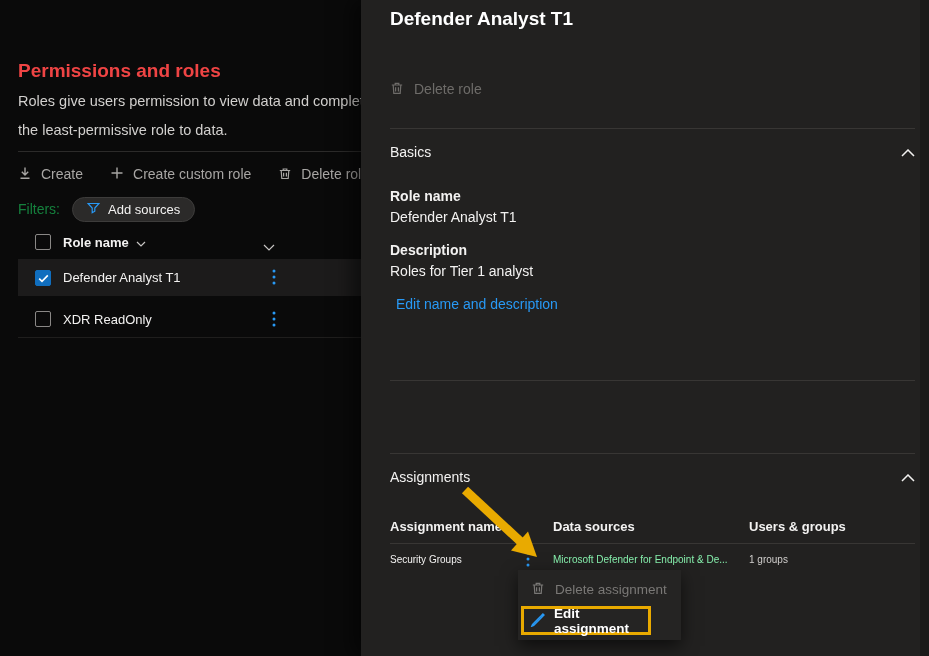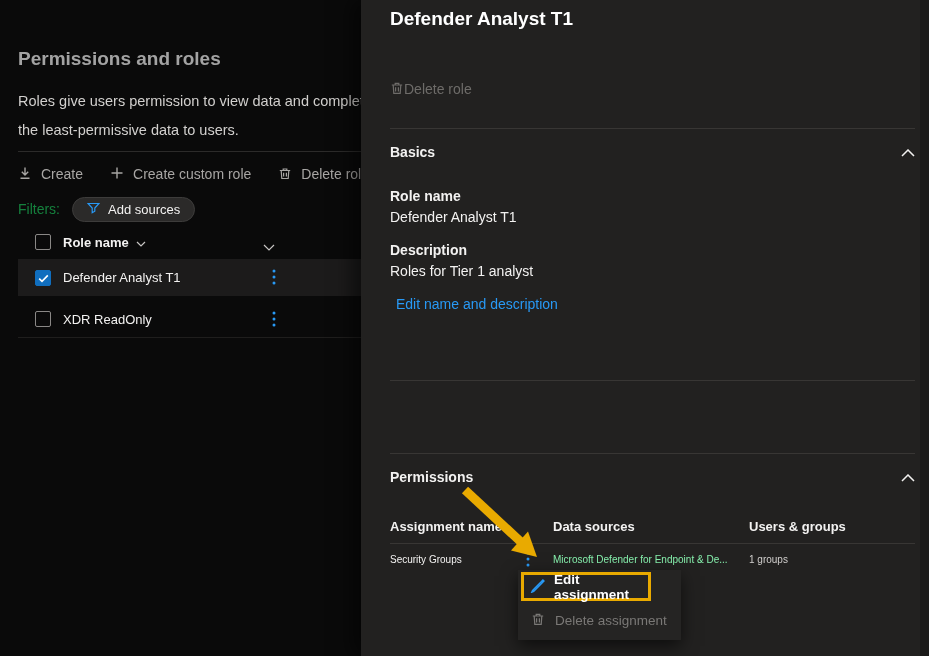--- a/index.html
+++ b/index.html
@@ -6,21 +6,21 @@
   html,body { margin:0; padding:0; }
   body {
     width:929px; height:656px; position:relative; overflow:hidden;
     background:#0a0a0a;
     font-family:"Liberation Sans", sans-serif;
     -webkit-font-smoothing:antialiased;
   }
   button { font-family:inherit; }
 
   
-  .page-title { position:absolute; left:18px; top:48px; margin:0; font-size:19px; font-weight:700; color:#a3a3a3; }
+  .page-title { position:absolute; left:18px; top:60px; margin:0; font-size:19px; font-weight:700; color:#ef4444; }
   .page-desc { position:absolute; left:18px; top:87px; font-size:14.5px; line-height:29px; color:#d2d0ce; }
   .page-desc div { white-space:nowrap; }
   .page-divider { position:absolute; left:18px; top:151px; width:343px; height:1px; background:#2c2b2a; }
 
   .toolbar { position:absolute; left:18px; top:161px; height:26px; display:flex; align-items:center; gap:27px; }
   .toolbar-btn { display:flex; align-items:center; gap:9px; background:none; border:none; padding:0;
     color:#a8a6a4; font-size:14px; cursor:pointer; }
   .toolbar-btn svg { stroke:#a8a6a4; }
 
   .filters-row { position:absolute; left:18px; top:196px; height:26px; display:flex; align-items:center; gap:12px; }
@@ -41,30 +41,30 @@
   .grid-row.row-1 { top:259px; }
   .grid-row.row-2 { top:301px; border-bottom:1px solid #1f1e1d; }
   .row-name { margin-left:12px; font-size:13px; color:#f3f2f1; }
   .row-ellipsis { position:absolute; left:254px; top:10px; background:none; border:none; padding:0; cursor:pointer; line-height:0; }
 
   
   .flyout { position:absolute; left:361px; top:0; width:568px; height:656px; background:#222120;
     box-shadow:-10px 0 18px rgba(0,0,0,.5); z-index:1; }
   .flyout-title { position:absolute; left:29px; top:8px; margin:0; font-size:19px; font-weight:700; color:#ffffff; }
   .flyout-roleid { position:absolute; left:29px; top:45px; font-size:14px; color:#c8c6c4; }
-  .delete-role-btn { position:absolute; left:29px; top:80px; display:flex; align-items:center; 
+  .delete-role-btn { position:absolute; left:29px; top:80px; display:flex; align-items:center; gap:10px;
     background:none; border:none; padding:0; color:#6e6c69; font-size:14px; cursor:default; }
   .delete-role-btn svg { stroke:#6e6c69; }
 
   .fdivider { position:absolute; left:29px; right:14px; height:1px; background:#383634; }
   .fd-1 { top:128px; } .fd-2 { top:380px; } .fd-3 { top:453px; } .fd-4 { top:543px; }
 
   .section-header { position:absolute; left:29px; right:14px; height:20px; display:flex;
     align-items:center; justify-content:space-between; cursor:pointer; }
-  .section-header .sec-label { font-size:14px; font-weight:700; color:#f3f2f1; }
+  .section-header .sec-label { font-size:14px; font-weight:400; color:#f3f2f1; }
   .section-header svg { stroke:#f3f2f1; }
   .sec-basics { top:142px; } .sec-permissions { top:394px; } .sec-assignments { top:467px; }
 
   .field-label { position:absolute; left:29px; font-size:14px; font-weight:700; color:#f3f2f1; }
   .field-value { position:absolute; left:29px; font-size:14px; color:#f3f2f1; }
   .lbl-rolename { top:188px; } .val-rolename { top:209px; }
   .lbl-desc { top:242px; } .val-desc { top:263px; }
   .edit-link { position:absolute; left:35px; top:296px; background:none; border:none; padding:0;
     color:#2899f5; font-size:14px; cursor:pointer; }
 
@@ -91,21 +91,21 @@
   
   .anno-arrow { position:absolute; left:0; top:0; width:929px; height:656px; pointer-events:none; z-index:4; }
 </style>
 </head>
 <body>
 
 <h1 class="page-title">Permissions and roles</h1>
 
 <div class="page-desc">
   <div>Roles give users permission to view data and complete</div>
-  <div>the least-permissive data to users.</div>
+  <div>the least-permissive role to data.</div>
 </div>
 
 <div class="page-divider"></div>
 
 <div class="toolbar">
   <button class="toolbar-btn">
     <span>
       <svg width="14" height="14" viewBox="0 0 14 14" fill="none" stroke-width="1.4">
           <path d="M7 1.5v7M3.8 5.8 7 9l3.2-3.2M2.5 12.2h9"></path>
         </svg>
@@ -217,21 +217,21 @@
   <div class="field-label lbl-desc">Description</div>
   <div class="field-value val-desc">Roles for Tier 1 analyst</div>
   <button class="edit-link">Edit name and description</button>
 
   <div class="fdivider fd-2"></div>
 
 
   <div class="fdivider fd-3"></div>
 
   <div class="section-header sec-assignments">
-    <span class="sec-label">Permissions</span>
+    <span class="sec-label">Assignments</span>
     <span>
       <svg width="14" height="8" viewBox="0 0 14 8" fill="none" stroke-width="1.5">
           <path d="M1 7l6-6 6 6"></path>
         </svg>
     </span>
   </div>
 
   <div class="assign-th ath-1">Assignment name</div>
   <div class="assign-th ath-2">Data sources</div>
   <div class="assign-th ath-3">Users &amp; groups</div>
@@ -246,34 +246,34 @@
         <circle cx="2" cy="14" r="1.5" fill="#2899f5"></circle>
       </svg>
   </button>
   <div class="assign-cell ac-ds">Microsoft Defender for Endpoint &amp; De...</div>
   <div class="assign-cell ac-ug">1 groups</div>
 
   <div class="scroll-track"></div>
 </aside>
 
 <div class="context-menu">
+  <div class="menu-item menu-item-delete">
+    <span>
+      <svg width="14" height="15" viewBox="0 0 14 15" fill="none" stroke-width="1.2">
+          <path d="M3.2 5h7.6l-.6 8.4H3.8L3.2 5zM1.8 5h10.4M5.2 5V3.4h3.6V5M5.6 7.2v4.2M8.4 7.2v4.2"></path>
+        </svg>
+    </span>
+    <span>Delete assignment</span>
+  </div>
   <div class="menu-item menu-item-edit">
     <span>
       <svg width="15" height="15" viewBox="0 0 15 15" fill="none" stroke-width="1.4">
           <path d="M2.6 12.4 1.8 14.2l1.9-.8 8.6-8.6-1.1-1.1-8.6 8.7zM11.9 2.9l1.1 1.1 1-1-1.1-1.1-1 1z"></path>
         </svg>
     </span>
     <span>Edit assignment</span>
-  </div>
-  <div class="menu-item menu-item-delete">
-    <span>
-      <svg width="14" height="15" viewBox="0 0 14 15" fill="none" stroke-width="1.2">
-          <path d="M3.2 5h7.6l-.6 8.4H3.8L3.2 5zM1.8 5h10.4M5.2 5V3.4h3.6V5M5.6 7.2v4.2M8.4 7.2v4.2"></path>
-        </svg>
-    </span>
-    <span>Delete assignment</span>
   </div>
 </div>
 
 <svg class="anno-arrow" viewBox="0 0 929 656">
   <line x1="465" y1="490" x2="521" y2="542" stroke="#e9aa00" stroke-width="9"></line>
   <polygon points="537,557 511,550.5 528,531.5" fill="#e9aa00"></polygon>
 </svg>
 
 </body></html>

